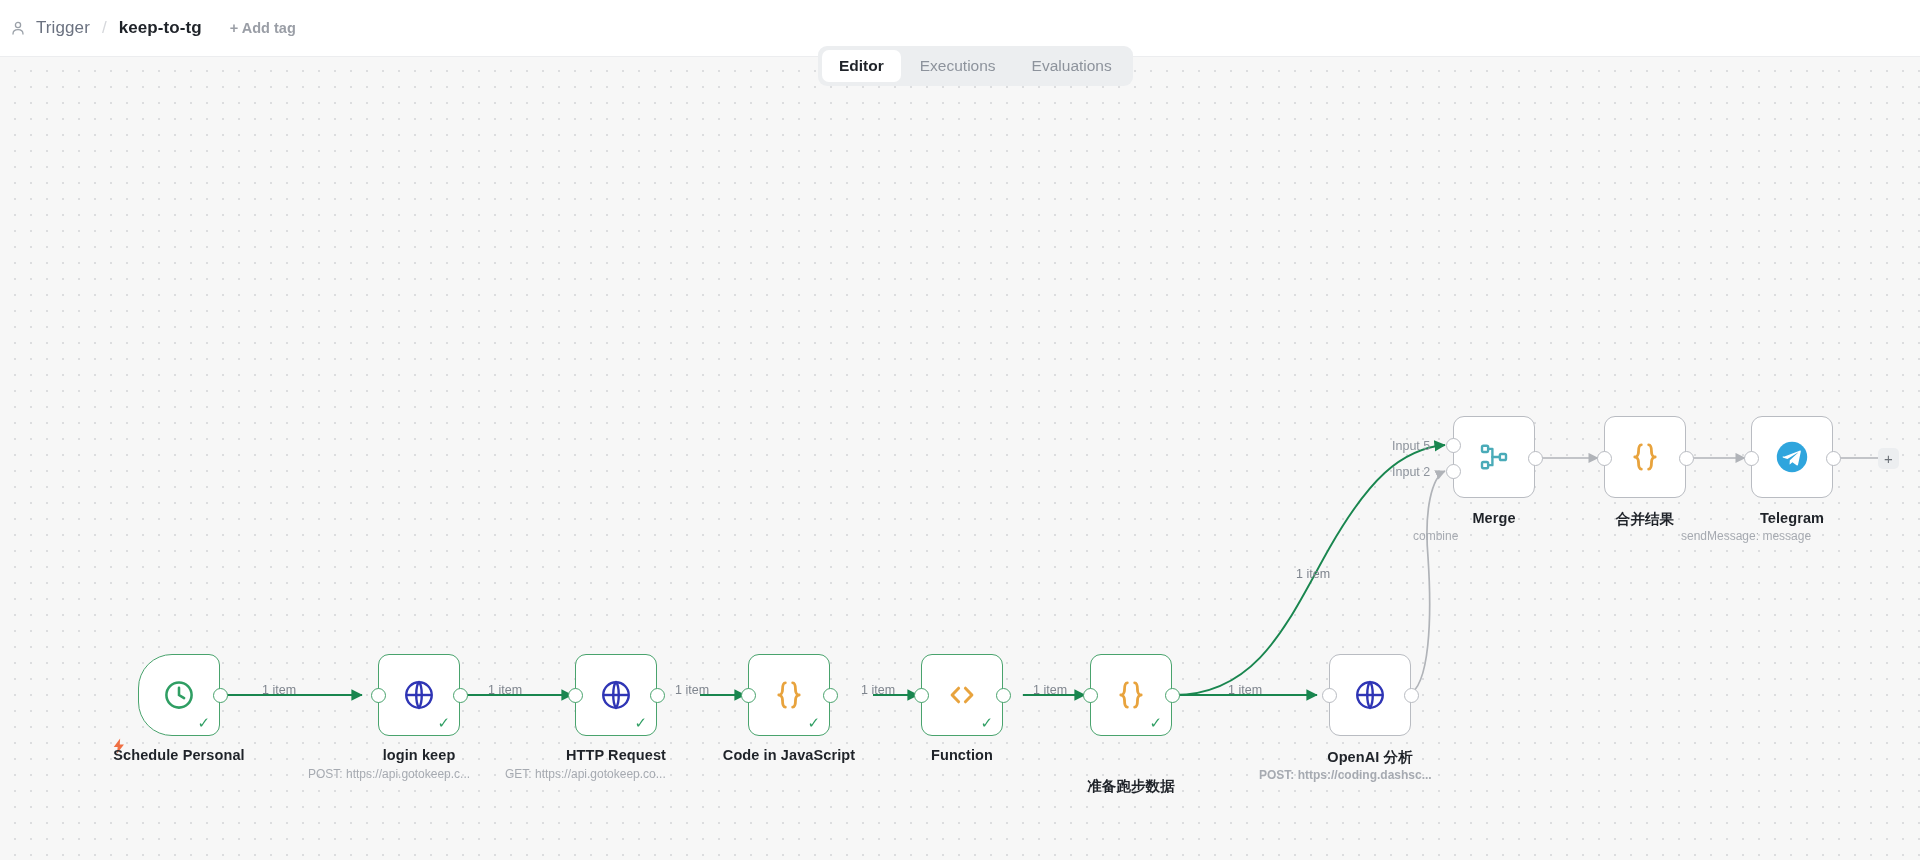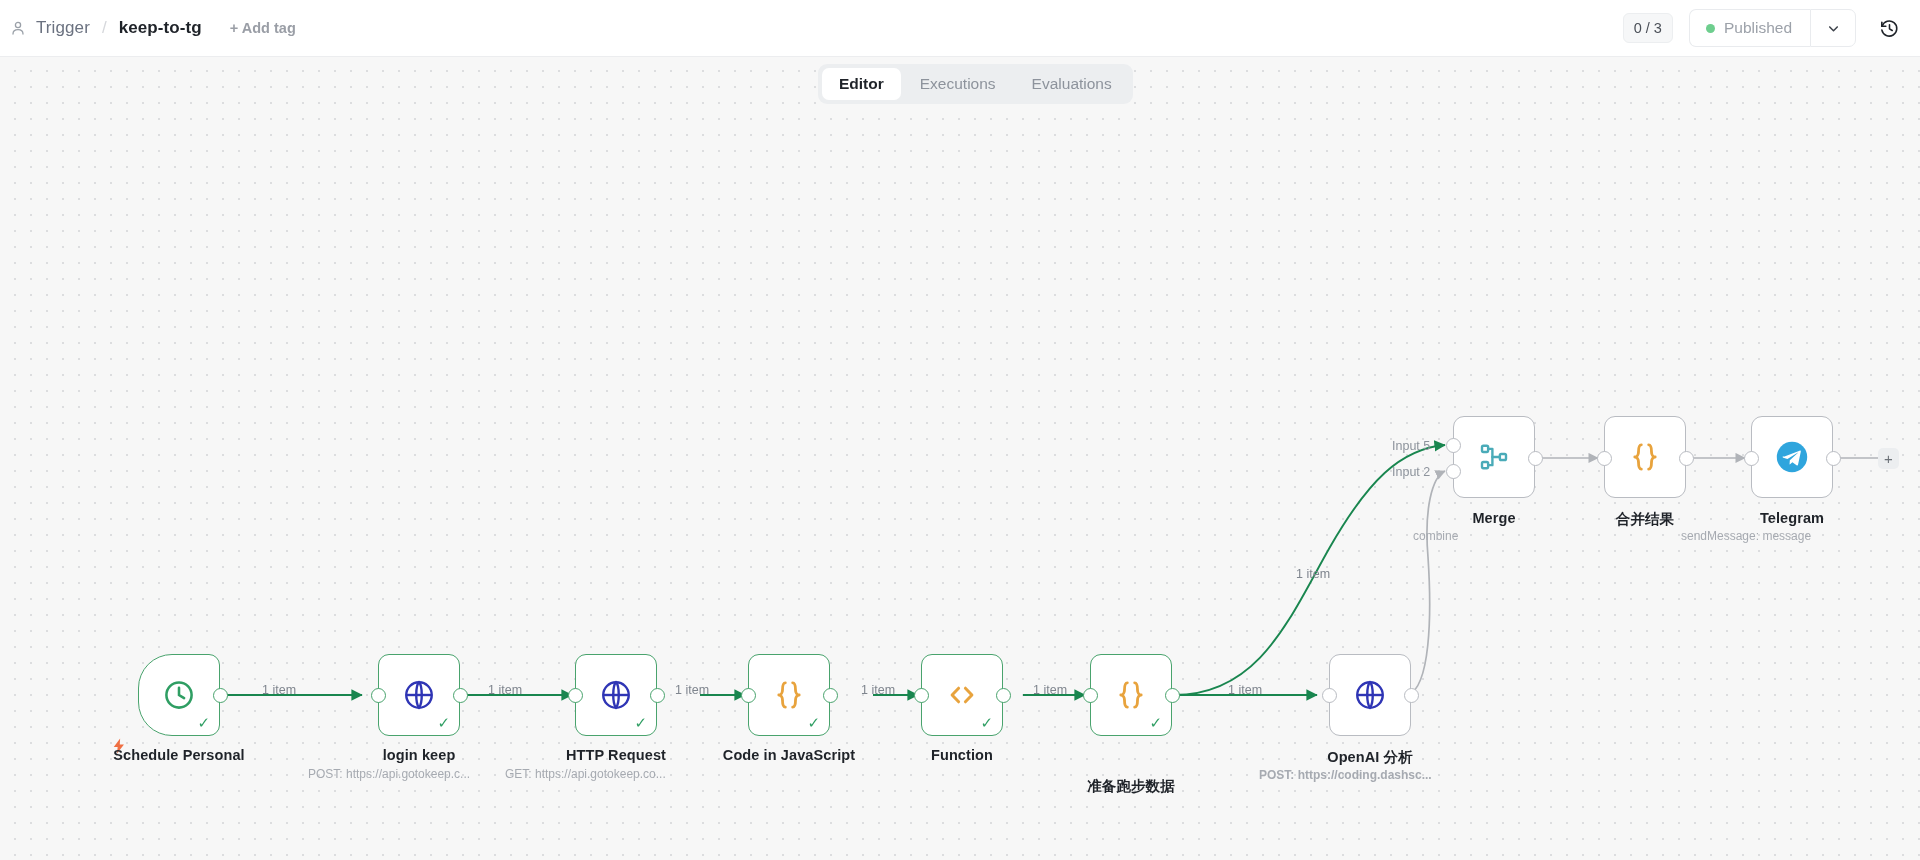--- a/index.html
+++ b/index.html
@@ -41,21 +41,21 @@
     width: 46px; background: #fff; border: 1px solid #e9ebee; border-radius: 0 7px 7px 0;
     display: flex; align-items: center; justify-content: center; color: #4b5058; cursor: pointer;
   }
   .hist-btn {
     width: 34px; height: 34px; display: flex; align-items: center; justify-content: center;
     color: #1f2329; cursor: pointer;
   }
 
   
   #tabbar {
-    position: absolute; left: 818px; top: 64px; z-index: 31;
+    position: absolute; left: 818px; top: 46px; z-index: 31;
     background: #eceef0; border-radius: 9px; padding: 4px;
     display: flex; gap: 2px;
   }
   .tab {
     padding: 7px 17px; border-radius: 7px; font-size: 15.5px; color: #8d939c;
     cursor: pointer; white-space: nowrap;
   }
   .tab.active { background: #ffffff; color: #1f2329; font-weight: 600; }
 
   
@@ -122,42 +122,20 @@
         <circle cx="8" cy="5" r="2.6"></circle>
           <path d="M3 14c0-2.8 2.2-4.4 5-4.4s5 1.6 5 4.4" stroke-linecap="round"></path>
       </svg>
     </span>
     <span class="bc-personal">Trigger</span>
     <span class="bc-sep">/</span>
     <span class="bc-name">keep-to-tg</span>
     <span class="bc-addtag">+ Add tag</span>
   </div>
 
-  <div id="header-right">
-    <div class="count-badge">0 / 3</div>
-    <div class="publish-group">
-      <div class="publish-pill">
-        <span class="pub-dot"></span>
-        <span>Published</span>
-      </div>
-      <div class="publish-caret">
-        <svg class="icon" viewBox="0 0 16 16" width="15" height="15" fill="none" stroke="#3d424a" stroke-width="1.6" stroke-linecap="round" stroke-linejoin="round">
-          <path d="M4 6.3 8 10.3 12 6.3"></path>
-        </svg>
-      </div>
-    </div>
-    <div class="hist-btn">
-      <svg class="icon" viewBox="0 0 24 24" width="21" height="21" fill="none" stroke="#1f2329" stroke-width="1.8" stroke-linecap="round" stroke-linejoin="round">
-        <path d="M3.2 9.4V4.8"></path>
-          <path d="M3.2 9.4h4.6"></path>
-        <path d="M3.6 9.2a8.6 8.6 0 1 1-.3 4.6"></path>
-        <path d="M12 7.8v4.6l3.1 1.9"></path>
-      </svg>
-    </div>
-  </div>
 </div>
 
 <div id="tabbar">
   <div class="tab active">Editor</div>
   <div class="tab">Executions</div>
   <div class="tab">Evaluations</div>
 </div>
 
 <div id="canvas">
 

